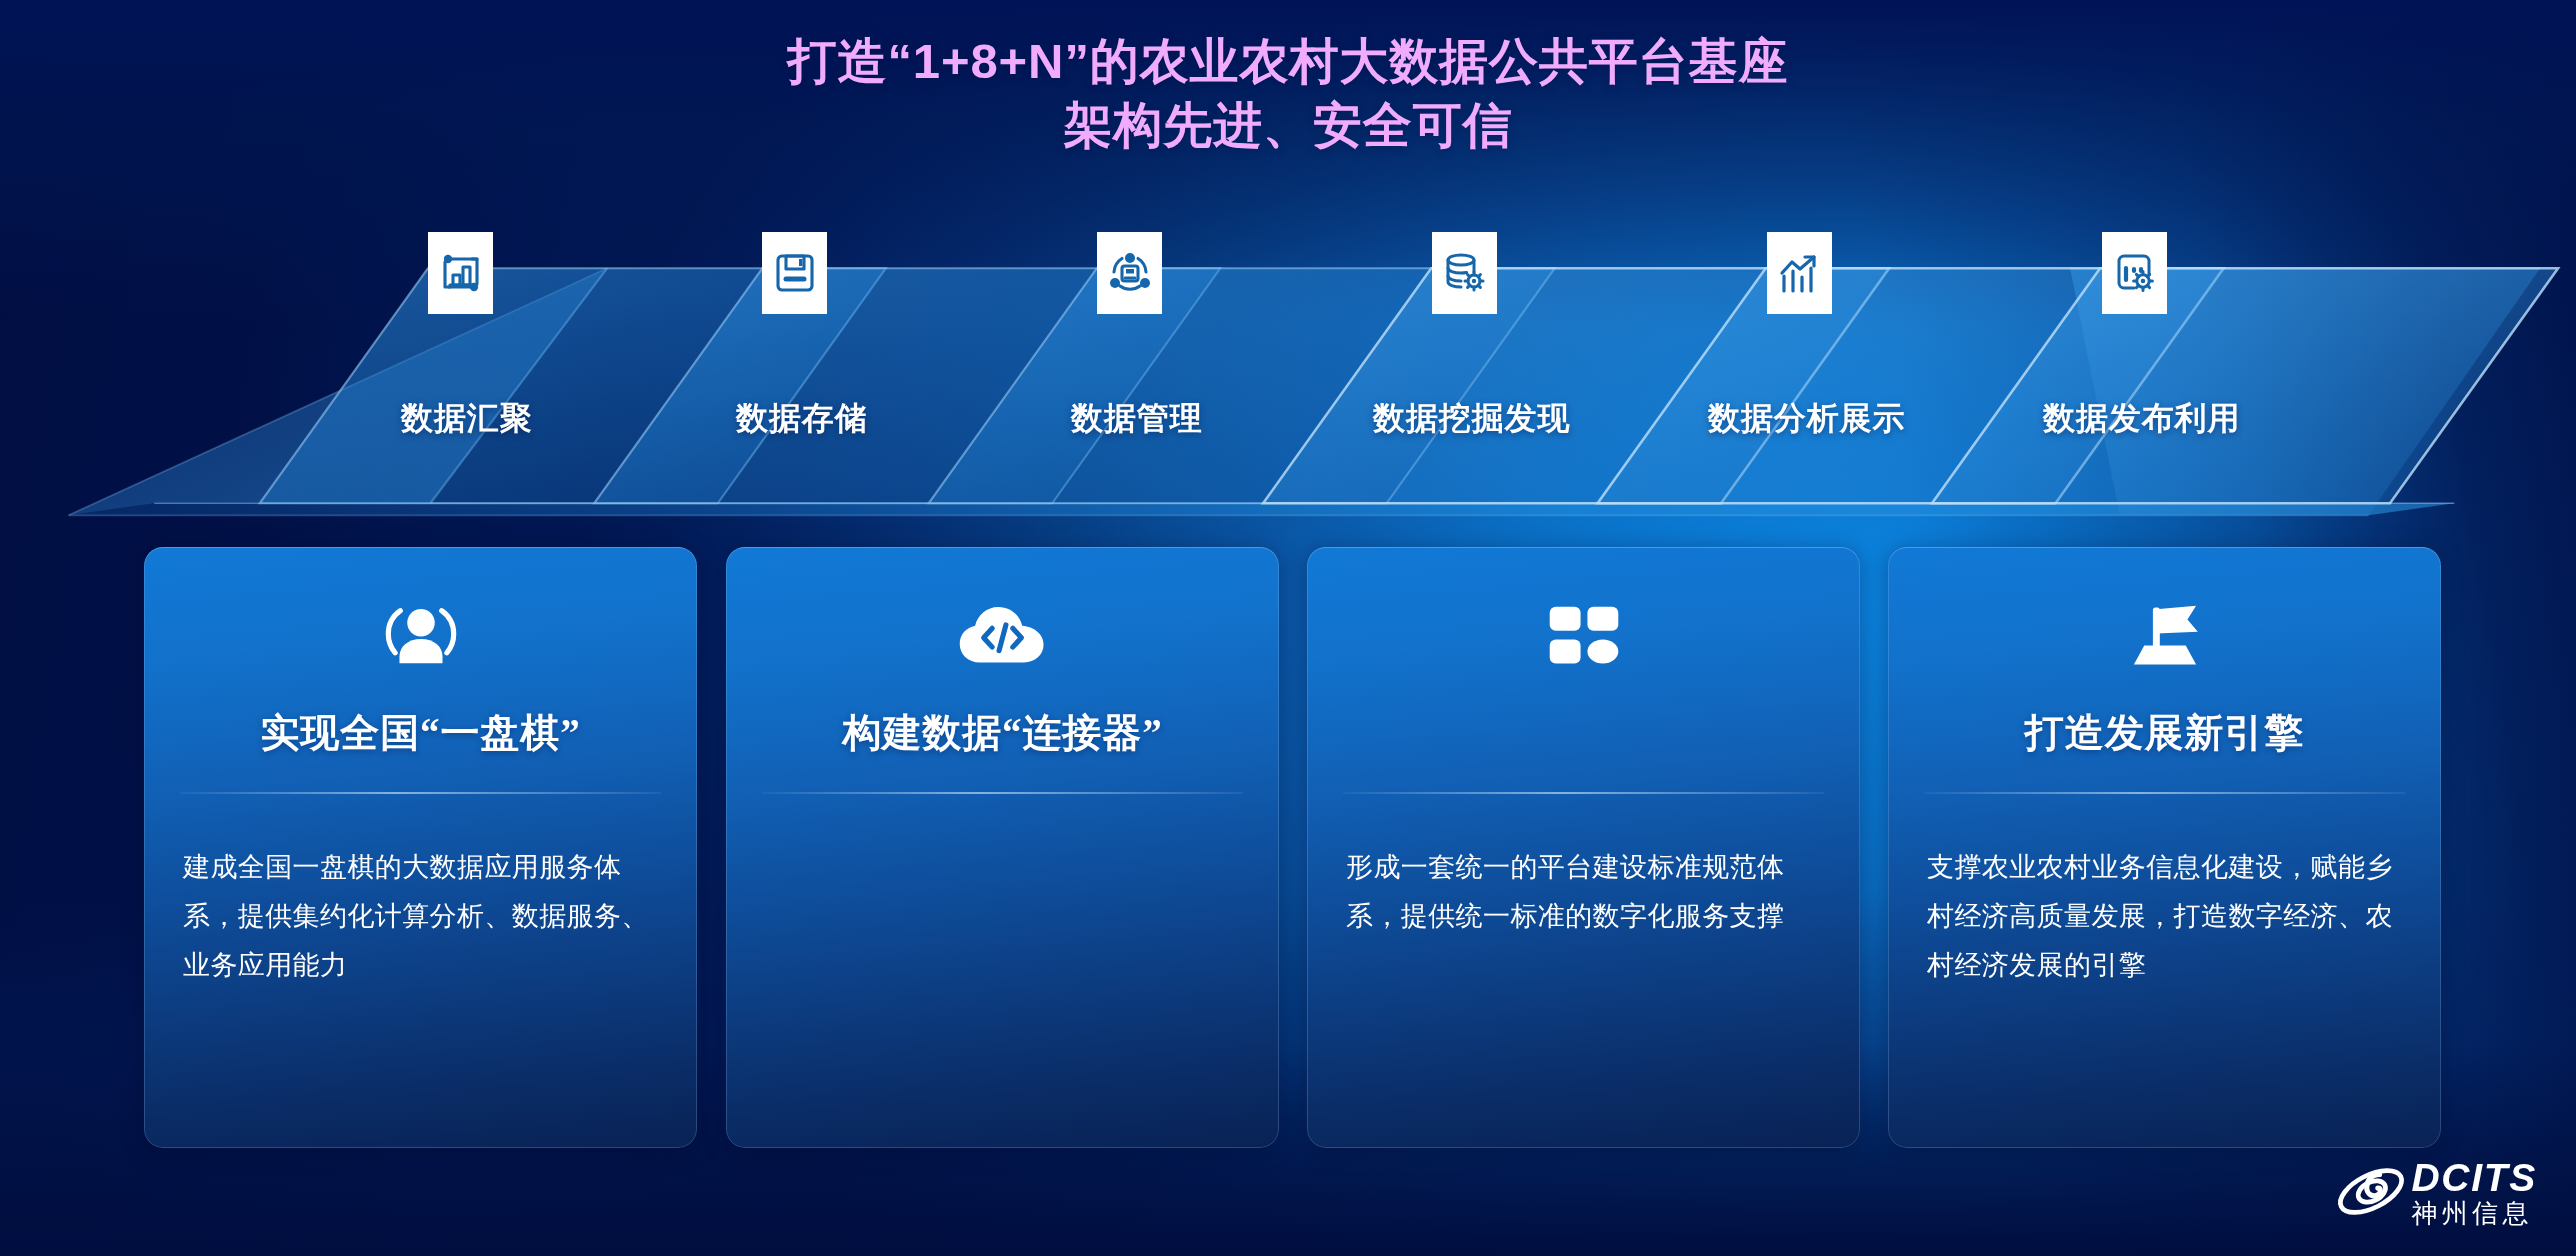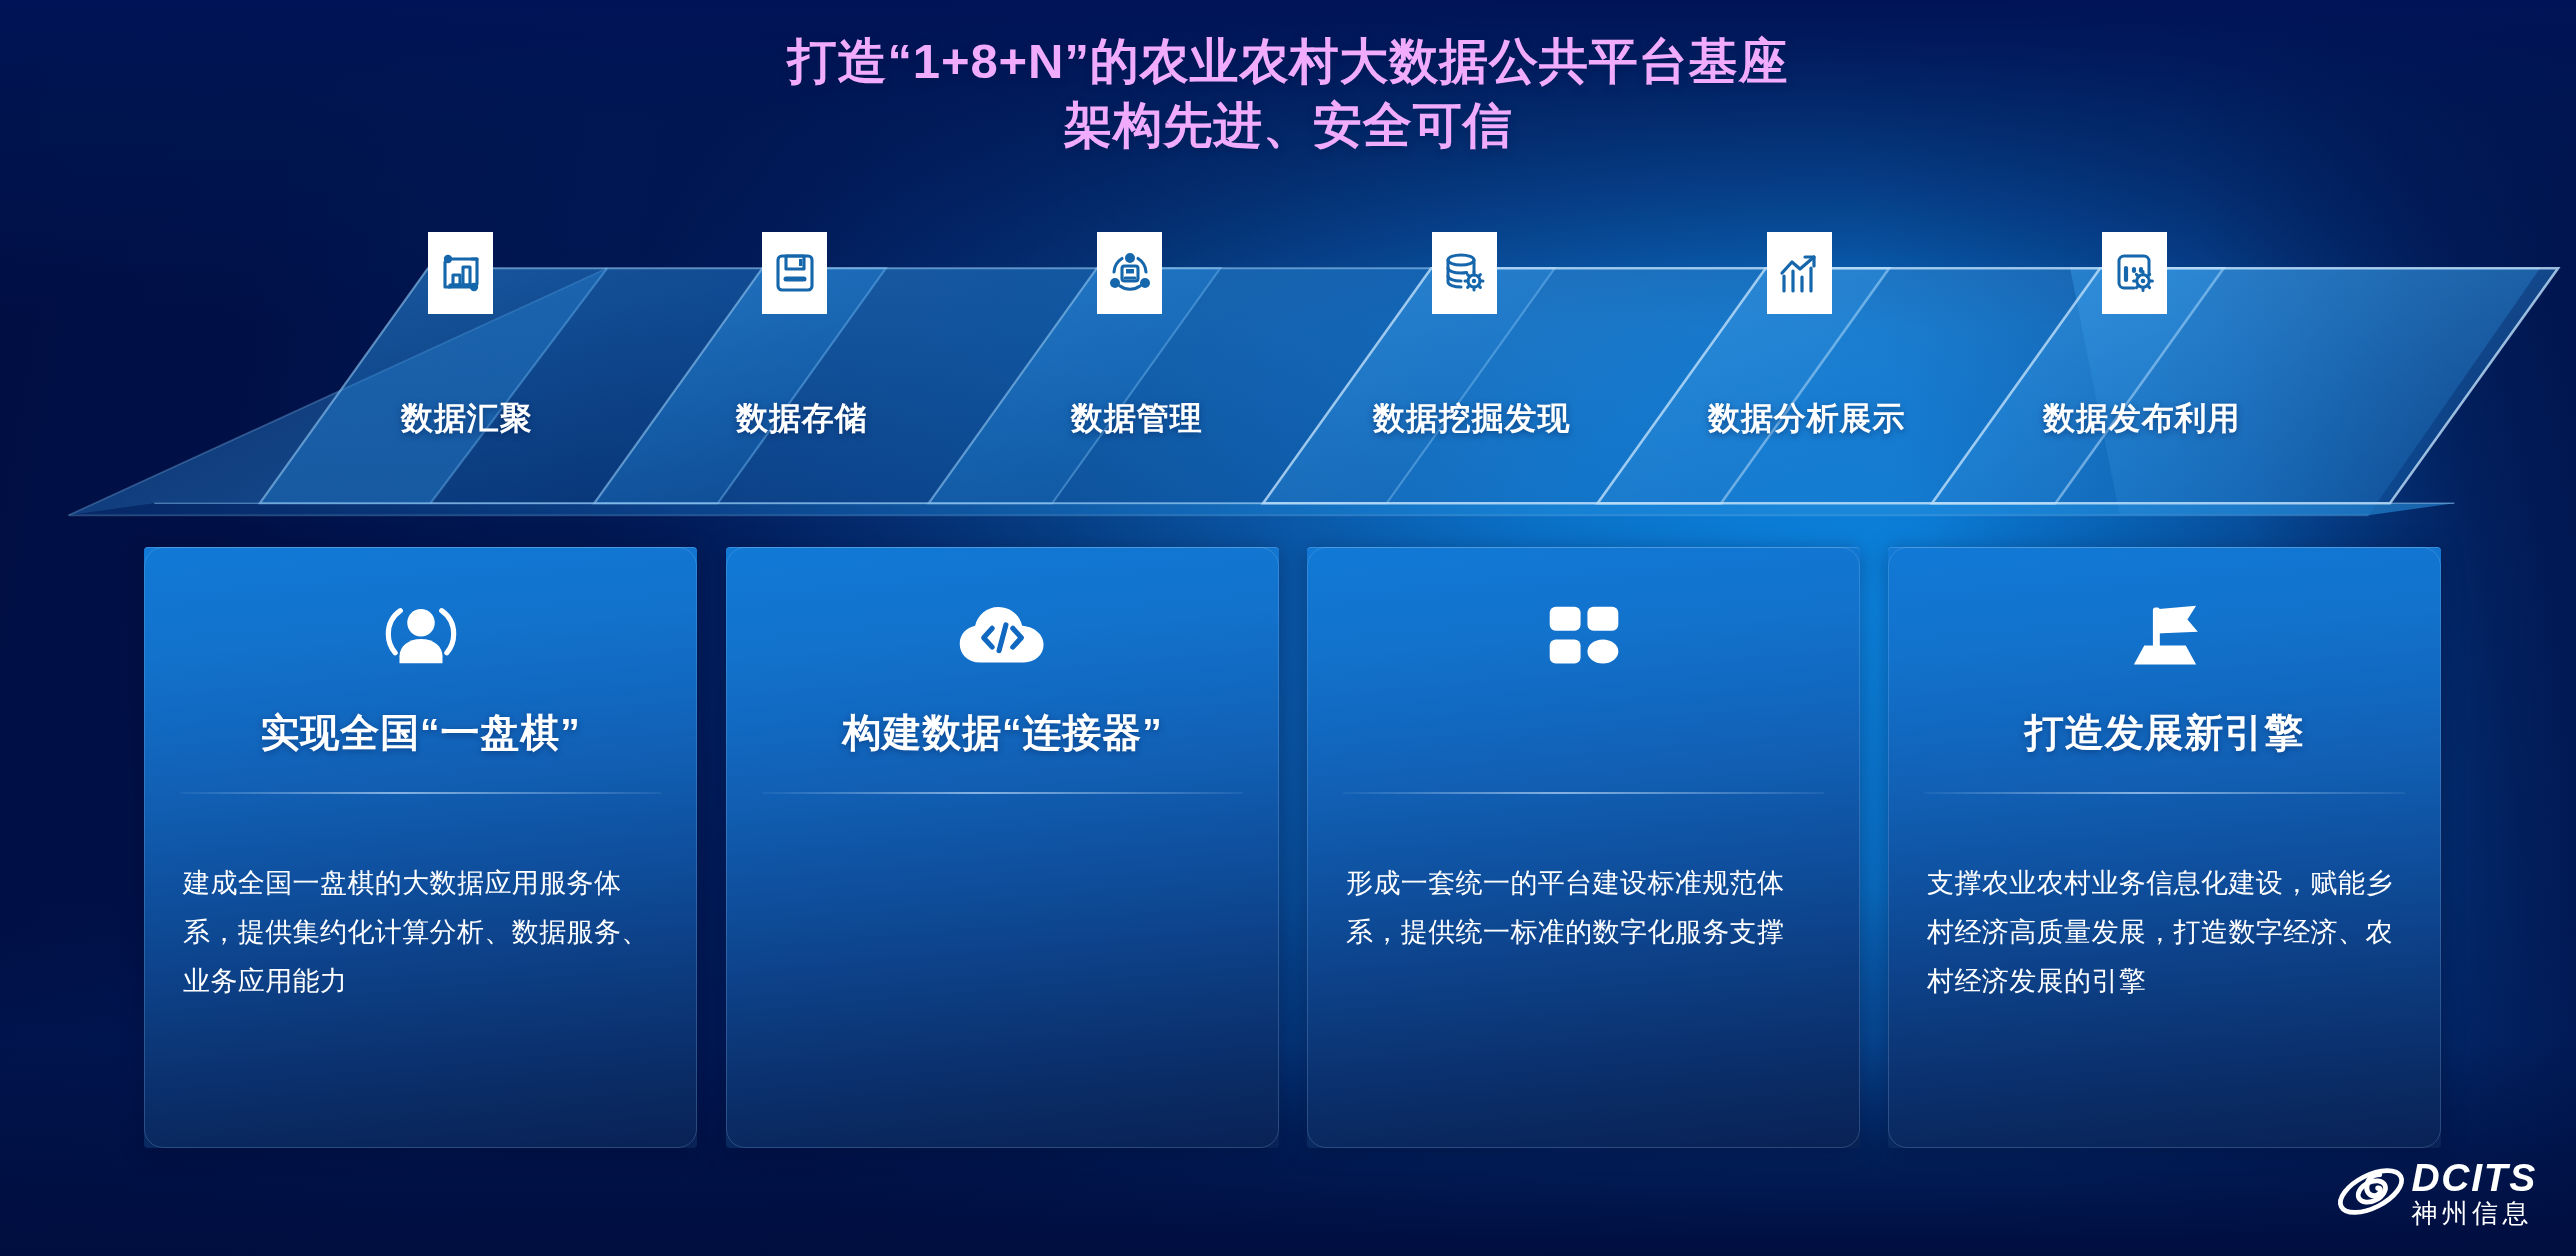--- a/index.html
+++ b/index.html
@@ -62,24 +62,25 @@
     color:#ffffff; font-size:32px; font-weight:bold;
     letter-spacing:0.9px; white-space:nowrap;
     text-shadow:0 1.7px 6px rgba(0,25,80,.5);
     margin-left:46px;
   }
 
   
   #cards{ position:absolute; left:0; top:547px; width:2576px; height:601px; z-index:5; }
   .card{
     position:absolute; top:0; width:553px; height:601px;
-    border-radius:4px;
+    border-radius:19px;
     background:linear-gradient(175deg,#1179d6 0%, #1272cc 17%, #1160b5 38%, #0e4c99 57%, #0c3a7d 74%, #0a2c66 88%, #092255 100%);
     box-shadow:0 3.4px 22px rgba(0,10,45,.34), inset 0 0.9px 0 rgba(255,255,255,.16);
     overflow:hidden;
+    font-family:Liberation Serif, serif;
   }
   .card::after{
     content:""; position:absolute; inset:0; border-radius:19px; pointer-events:none;
     border:0.9px solid rgba(150,195,240,.24);
   }
   .card-icon{
     position:absolute; top:52px; left:0; width:100%;
     display:flex; align-items:center; justify-content:center; height:74px;
   }
   .card-icon svg{ display:block; }
@@ -87,21 +88,21 @@
     position:absolute; top:159px; left:0; width:100%;
     text-align:center; color:#ffffff;
     font-size:39px; font-weight:bold; letter-spacing:0.9px;
     text-shadow:0 1.7px 6.9px rgba(0,20,70,.4);
   }
   .card-divider{
     position:absolute; top:245px; left:36px; width:481px; height:1.7px;
     background:linear-gradient(to right, rgba(190,220,250,.05), rgba(205,230,255,.62) 45%, rgba(190,220,250,.08));
   }
   .card-body{
-    position:absolute; top:312px; left:39px; width:477px;
+    position:absolute; top:296px; left:39px; width:477px;
     color:#ffffff; font-size:27px; line-height:49px;
     letter-spacing:0.4px; text-align:left;
   }
 
   
   #logo{
     position:absolute; right:39px; bottom:29px; z-index:8;
     display:flex; align-items:center; gap:4px;
   }
   #logo .mark{ width:74px; height:65px; }

